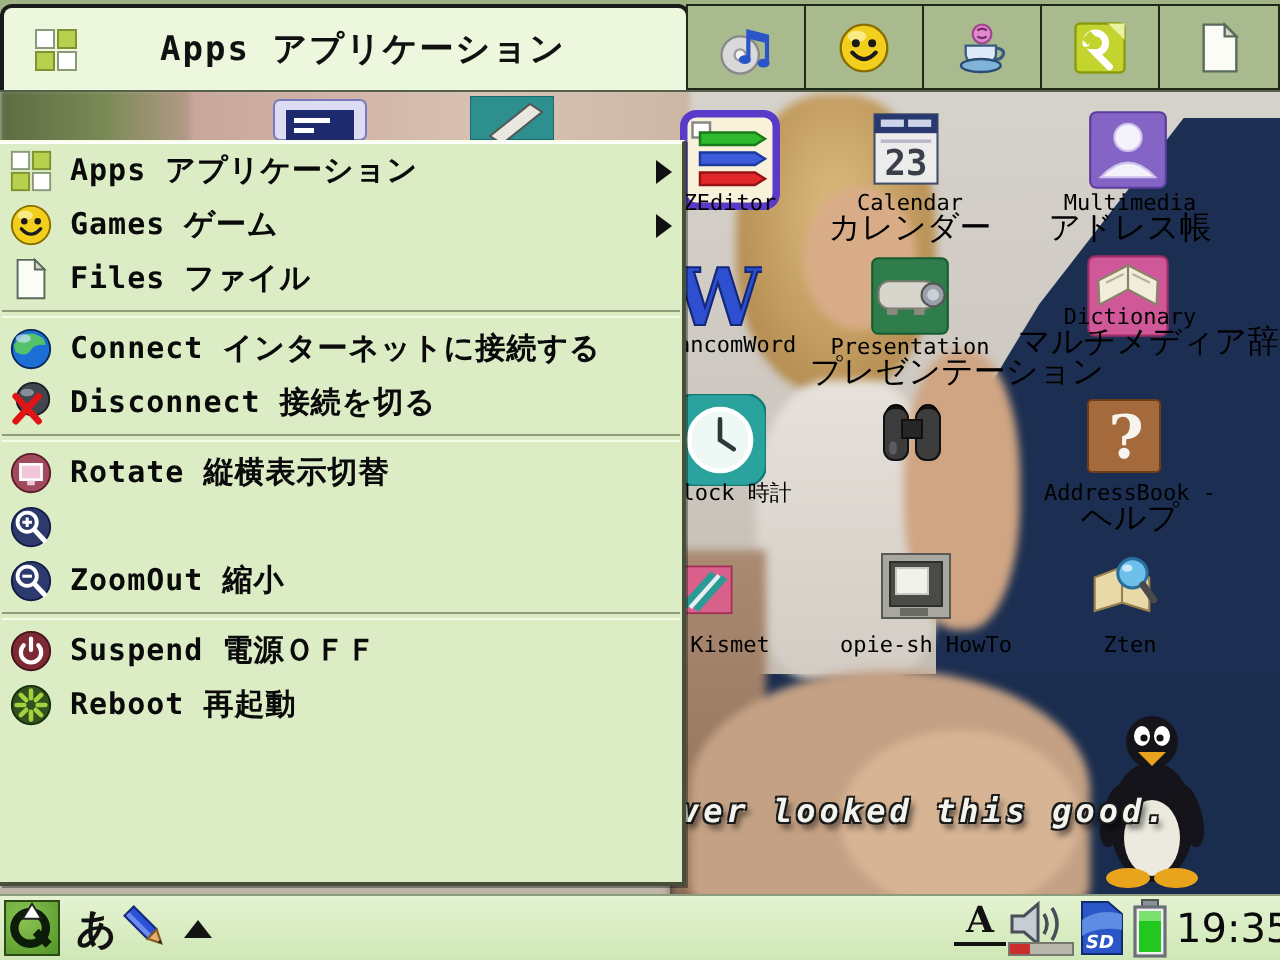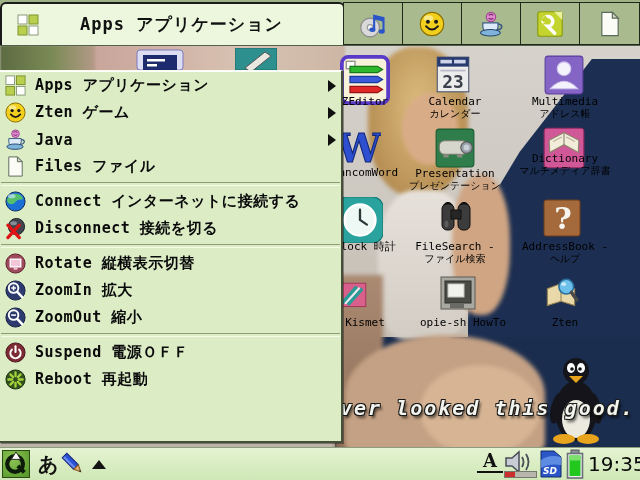--- a/index.html
+++ b/index.html
@@ -29,29 +29,29 @@
   .wp-hair{left:368px;top:2px;width:100px;height:150px;border-radius:45%;
     background:radial-gradient(ellipse at 50% 40%,#dcbc7e,#b89055 70%,#a07a42);}
   .wp-face{left:402px;top:48px;width:56px;height:72px;border-radius:50%;background:#d9ac88;}
   .wp-top{left:378px;top:145px;width:92px;height:150px;border-radius:40% 40% 30% 30%;
     background:linear-gradient(180deg,#e6e1da,#d2ccc4);}
   .wp-arm{left:452px;top:130px;width:58px;height:140px;border-radius:45%;background:#cfa583;}
   .wp-legs{left:345px;top:290px;width:200px;height:120px;border-radius:50% 50% 10% 10%;background:#c4a184;}
   .wp-thigh{left:420px;top:320px;width:120px;height:90px;border-radius:50%;background:#d6b494;}
   .wp-tan{left:335px;top:230px;width:48px;height:175px;background:linear-gradient(180deg,#ab8a72,#8f7058);}
   .frag{position:absolute;z-index:2;}
-  .caption{position:absolute;left:340px;top:351px;z-index:3;font-size:20px;font-weight:bold;font-style:italic;
+  .caption{position:absolute;left:340px;top:351px;z-index:3;font-size:16px;font-weight:bold;font-style:italic;
     letter-spacing:2px;color:#f4f4ee;white-space:nowrap;
     text-shadow:1px 1px 0 #1a1a1a,-1px -1px 0 #1a1a1a,1px -1px 0 #1a1a1a,-1px 1px 0 #1a1a1a,2px 3px 3px rgba(0,0,0,.7);}
   .tux{position:absolute;left:548px;top:308px;width:56px;height:92px;z-index:2;}
 
   
   .di{position:absolute;z-index:4;}
   .dlabel{position:absolute;z-index:4;text-align:center;font-size:11px;line-height:12px;color:#000;white-space:nowrap;}
-  .dlabel .l2{font-size:10px;}
+  .dlabel .l2{font-size:16px;}
 
   
   .menu{position:absolute;left:0;top:70px;width:343px;height:373px;z-index:10;background:#dcedc6;
     border-top:1px solid #f6fdea;border-right:2px solid #454f3a;border-bottom:2px solid #454f3a;
     box-shadow:inset 0 1px 0 #ffffff,1px 1px 0 rgba(0,0,0,.35);box-sizing:border-box;
     display:flex;flex-direction:column;padding-top:1px;}
   .mrow{height:27px;flex:0 0 27px;display:flex;align-items:center;}
   .mi{width:23px;height:23px;margin:0 8px 0 4px;flex:0 0 23px;}
   .mlabel{font-size:15px;font-weight:bold;color:#0a0a0a;white-space:nowrap;letter-spacing:.5px;}
   .arrow{margin-left:auto;margin-right:5px;width:0;height:0;border-left:8px solid #101010;
@@ -198,24 +198,20 @@
     <span class="di" style="left:436px;top:153px;width:40px;height:40px">
         <svg viewBox="0 0 40 40">
           <circle cx="12" cy="9.5" r="5" fill="#1e1e1e" stroke="#000"></circle>
           <circle cx="28" cy="9.5" r="5" fill="#1e1e1e" stroke="#000"></circle>
           <rect x="6" y="6" width="12" height="26" rx="5" fill="#3c3c3c" stroke="#101010"></rect>
           <rect x="22" y="6" width="12" height="26" rx="5" fill="#3c3c3c" stroke="#101010"></rect>
           <rect x="15" y="12" width="10" height="9" fill="#262626" stroke="#101010"></rect>
           <ellipse cx="10.5" cy="26" rx="2" ry="3.5" fill="#6a6a6a" opacity=".7"></ellipse>
         </svg>
       </span>
-    <div class="dlabel" style="left:405px;top:196px;width:100px">
-      <div>FileSearch -</div>
-        <div class="l2">ファイル検索</div>
-      </div>
 
     <span class="di" style="left:438px;top:229px;width:40px;height:40px">
         <svg viewBox="0 0 40 40">
           <rect x="3" y="3" width="34" height="32" fill="#a8a8a0" stroke="#5a5a55"></rect>
           <rect x="7" y="7" width="26" height="22" fill="#4a4a46" stroke="#2e2e2a"></rect>
           <rect x="10" y="10" width="16" height="13" fill="#f2f2ec" stroke="#c8c8c0"></rect>
           <rect x="12" y="30" width="14" height="4" fill="#6a6a64"></rect>
         </svg>
       </span>
     <div class="dlabel" style="left:405px;top:272px;width:116px">
@@ -352,34 +348,21 @@
     <div class="mrow">
       <span class="mi">
           <svg viewBox="0 0 24 24">
             <circle cx="12" cy="12" r="10" fill="#f2cf1d" stroke="#8a6d00"></circle>
             <ellipse cx="9" cy="7" rx="4" ry="2.5" fill="#faf0a0" opacity=".8"></ellipse>
             <circle cx="8.5" cy="10" r="1.7" fill="#1a1a1a"></circle>
             <circle cx="15.5" cy="10" r="1.7" fill="#1a1a1a"></circle>
             <path d="M7 14q5 5.5 10 0" fill="none" stroke="#1a1a1a" stroke-width="1.8" stroke-linecap="round"></path>
           </svg>
         </span>
-      <span class="mlabel">Zten ゲーム</span>
-      <span class="arrow"></span>
-      </div>
-    <div class="mrow">
-      <span class="mi">
-          <svg viewBox="0 0 24 24">
-            <circle cx="12" cy="6" r="4" fill="#e08ad0" stroke="#a04890"></circle>
-            <path d="M10 4.5q2-1.5 4 0M10 7q2 1.5 4 0" stroke="#7a2a6a" fill="none"></path>
-            <path d="M5 11h13v3.5a6.5 5 0 0 1-13 0z" fill="#ddeaf8" stroke="#3a5a80"></path>
-            <path d="M18 12q4 .5 3 3t-4 1.5" fill="none" stroke="#3a5a80" stroke-width="1.4"></path>
-            <ellipse cx="11.5" cy="19.5" rx="8.5" ry="2.8" fill="#7fb3d9" stroke="#2a4a70"></ellipse>
-          </svg>
-        </span>
-      <span class="mlabel">Java</span>
+      <span class="mlabel">Games ゲーム</span>
       <span class="arrow"></span>
       </div>
     <div class="mrow">
       <span class="mi">
           <svg viewBox="0 0 24 24">
             <path d="M5 2h9l5 5v15H5z" fill="#fcfcf6" stroke="#5a6a5a"></path>
             <path d="M14 2v5h5z" fill="#d8d8c8" stroke="#5a6a5a"></path>
           </svg>
         </span>
       <span class="mlabel">Files ファイル</span>
@@ -418,21 +401,20 @@
       </div>
     <div class="mrow">
       <span class="mi">
           <svg viewBox="0 0 24 24">
             <circle cx="12" cy="12" r="10" fill="#2c3a6e" stroke="#141e44"></circle>
             <circle cx="10" cy="9.5" r="5" fill="none" stroke="#fff" stroke-width="2"></circle>
             <path d="M13.8 13.5L19 19" stroke="#fff" stroke-width="2.6" stroke-linecap="round"></path>
             <path d="M7.5 9.5h5M10 7v5" stroke="#fff" stroke-width="1.6"></path>
           </svg>
         </span>
-      <span class="mlabel">ZoomIn 拡大</span>
       </div>
     <div class="mrow">
       <span class="mi">
           <svg viewBox="0 0 24 24">
             <circle cx="12" cy="12" r="10" fill="#2c3a6e" stroke="#141e44"></circle>
             <circle cx="10" cy="9.5" r="5" fill="none" stroke="#fff" stroke-width="2"></circle>
             <path d="M13.8 13.5L19 19" stroke="#fff" stroke-width="2.6" stroke-linecap="round"></path>
             <path d="M7.5 9.5h5" stroke="#fff" stroke-width="1.6"></path>
           </svg>
         </span>

